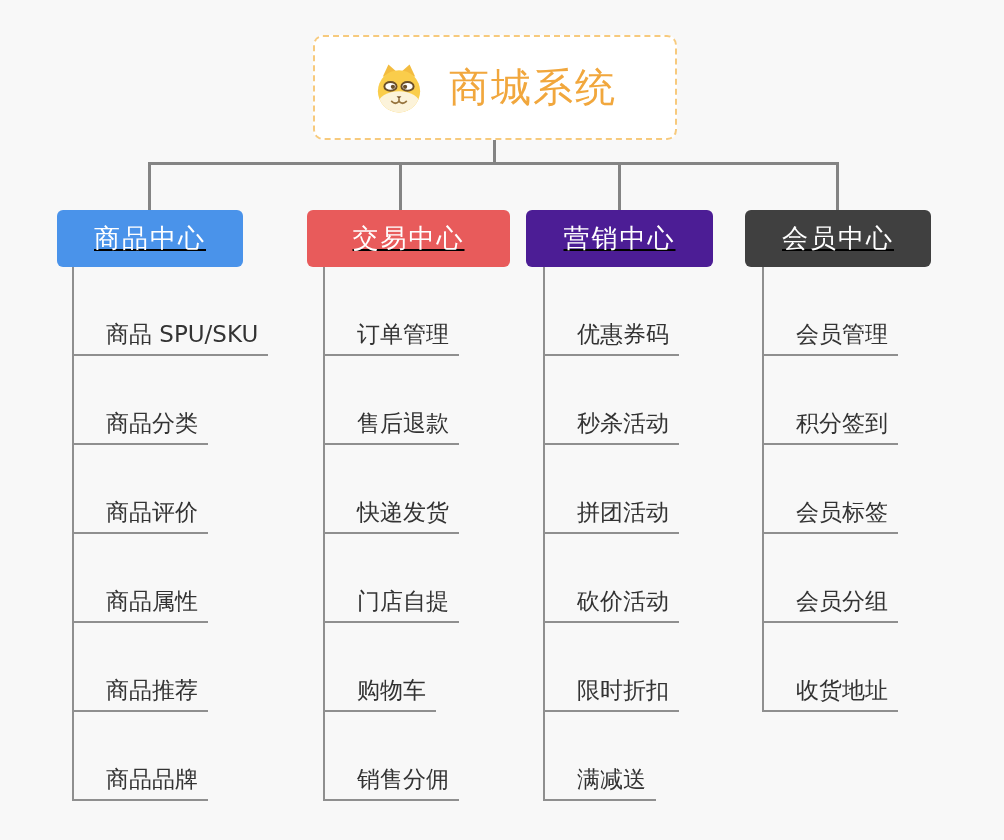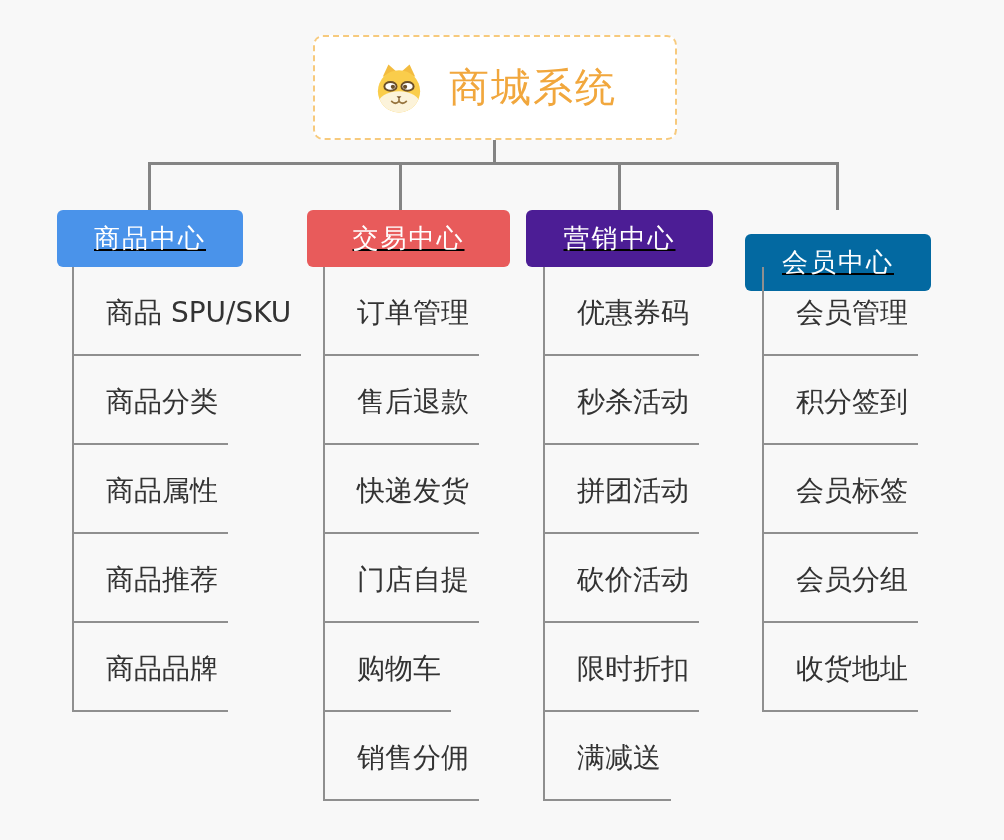--- a/index.html
+++ b/index.html
@@ -29,21 +29,21 @@
   .bn-1 { left:57px;  width:186px; }
   .bn-2 { left:307px; width:203px; }
   .bn-3 { left:526px; width:187px; }
   .bn-4 { left:745px; width:186px; }
 
   
   .column { position:absolute; top:267px; border-left:2px solid #8f8f8f; }
   .col-1 { left:72px; } .col-2 { left:323px; } .col-3 { left:543px; } .col-4 { left:762px; }
   .child-row { height:89px; display:flex; align-items:flex-end;
     border-bottom:2px solid #8f8f8f; width:max-content; padding:0 10px 0 32px; }
-  .child-row span { font-size:28px; color:#333333; padding-bottom:22px; white-space:nowrap; }
+  .child-row span { font-size:23px; color:#333333; padding-bottom:4px; white-space:nowrap; }
 </style>
 </head>
 <body>
 
 <div class="canvas">
 
   <div class="conn conn-stub"></div>
   <div class="conn conn-hbar"></div>
   <div class="conn conn-drop drop-1"></div>
   <div class="conn conn-drop drop-2"></div>
@@ -74,30 +74,33 @@
 
   <div class="branch-node bn-1" style="background-color: rgb(74, 147, 234);">
     <span>商品中心</span>
   </div>
   <div class="branch-node bn-2" style="background-color: rgb(232, 91, 91);">
     <span>交易中心</span>
   </div>
   <div class="branch-node bn-3" style="background-color: #4c1d95;">
     <span>营销中心</span>
   </div>
-  <div class="branch-node bn-4" style="background-color: #0369a1; margin-top: 24px;">
+  <div class="branch-node bn-4" style="background-color: #404040;">
     <span>会员中心</span>
   </div>
 
   <div class="column col-1">
     <div class="child-row">
         <span>商品 SPU/SKU</span>
       </div>
     <div class="child-row">
         <span>商品分类</span>
+      </div>
+    <div class="child-row">
+        <span>商品评价</span>
       </div>
     <div class="child-row">
         <span>商品属性</span>
       </div>
     <div class="child-row">
         <span>商品推荐</span>
       </div>
     <div class="child-row">
         <span>商品品牌</span>
       </div>

